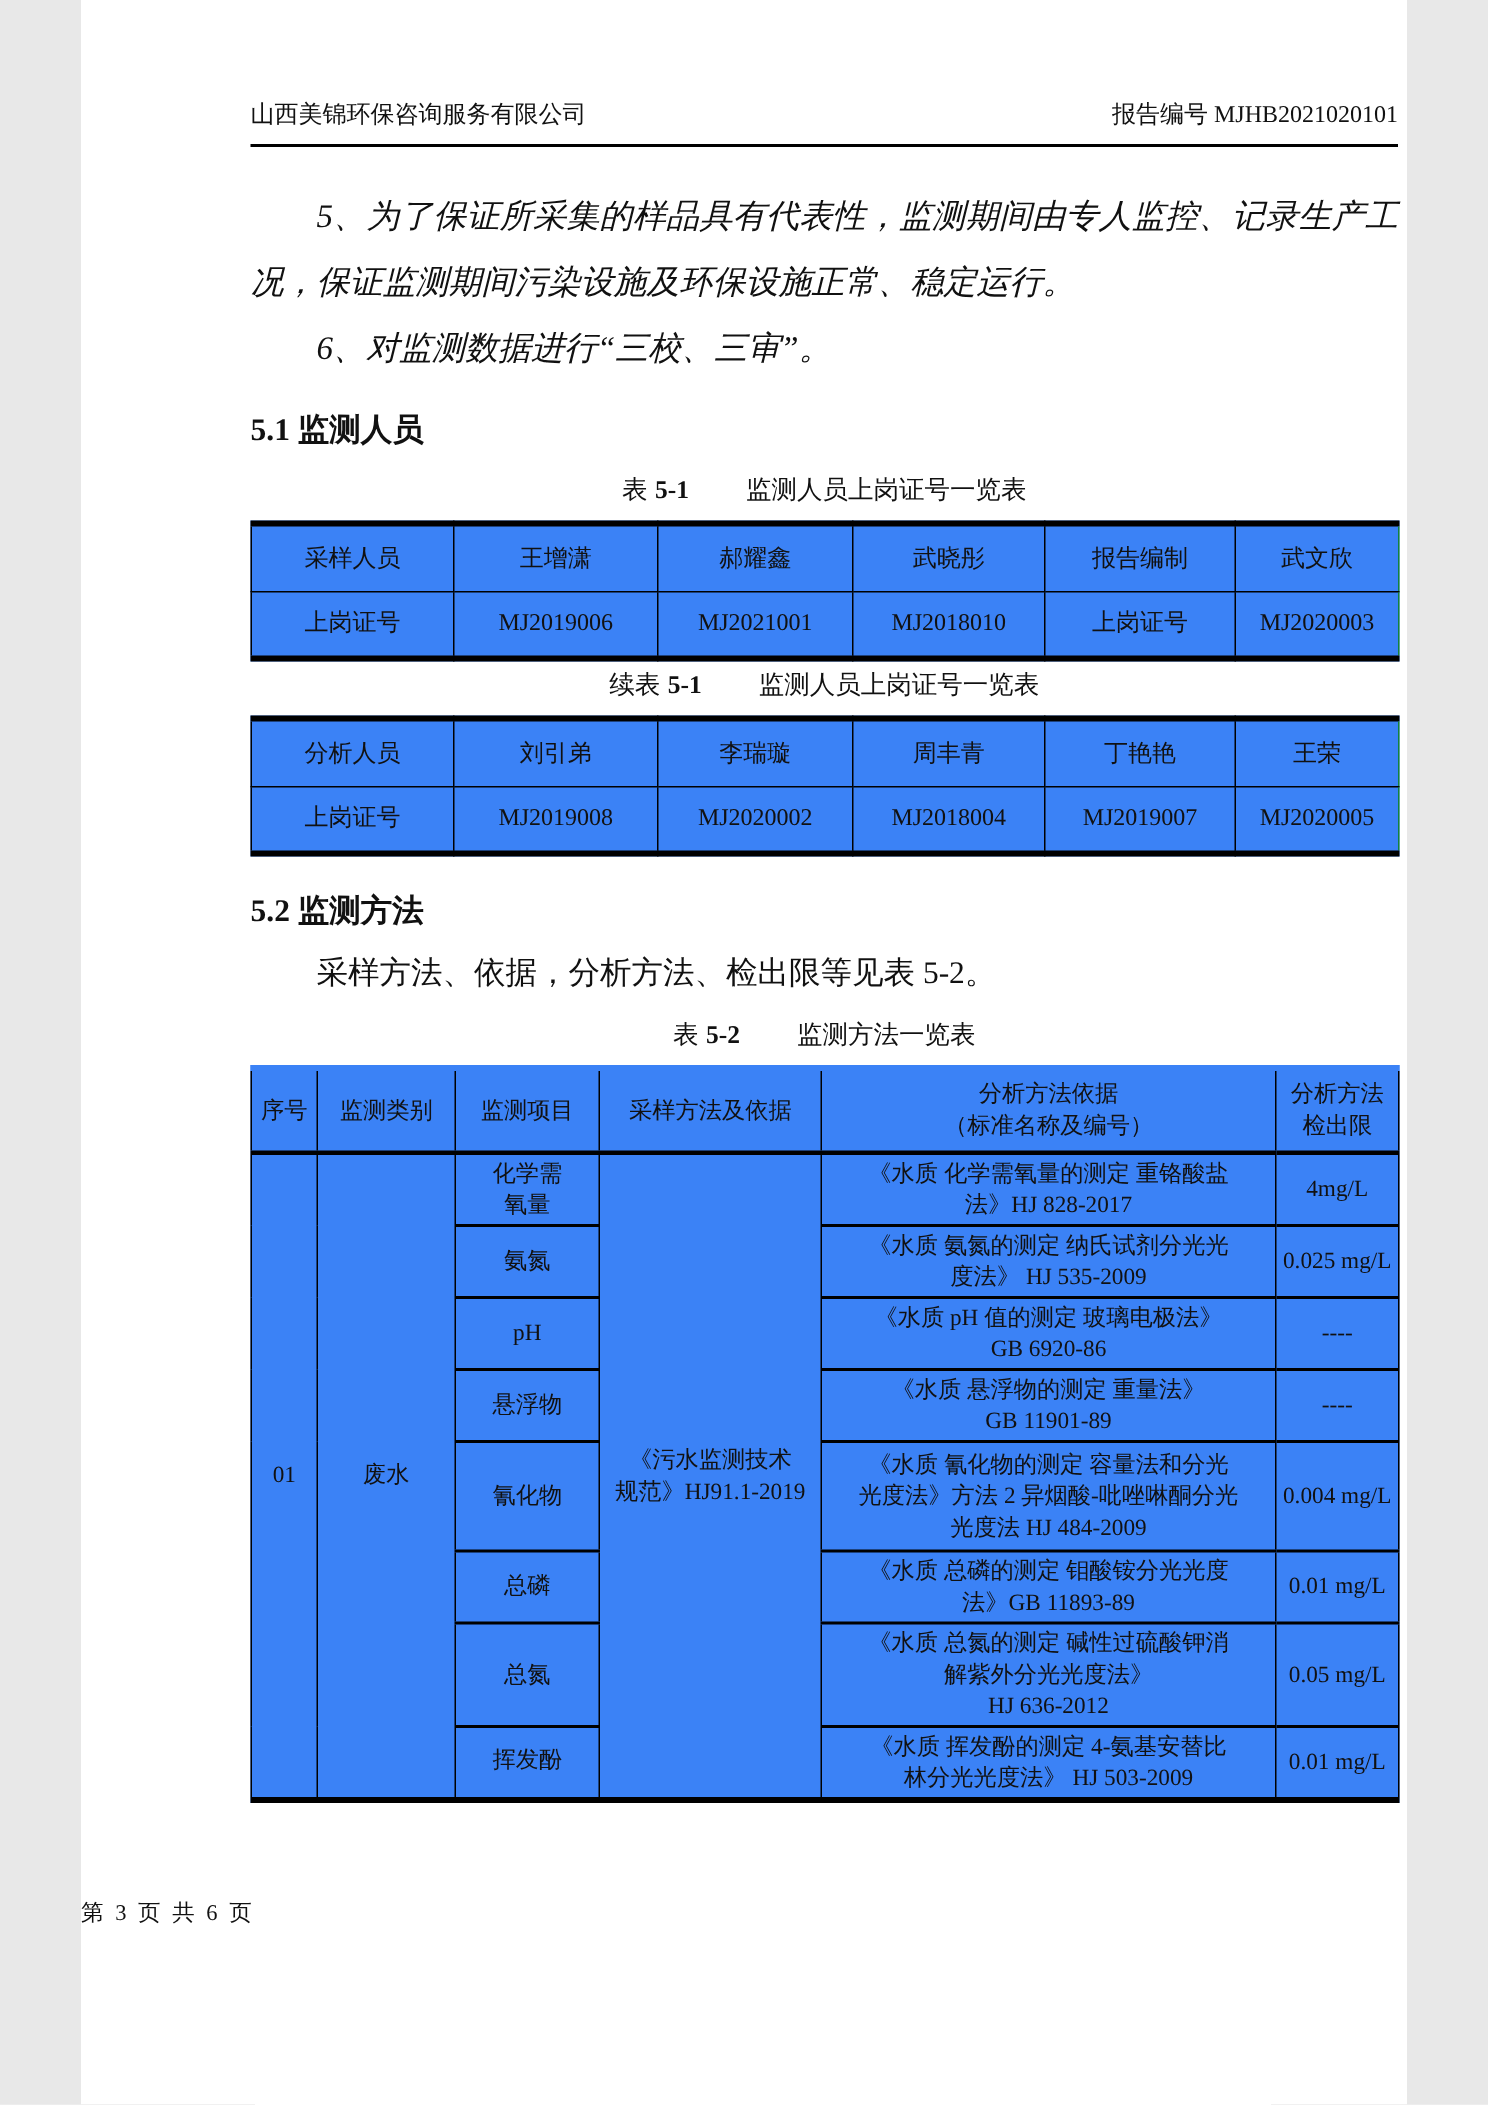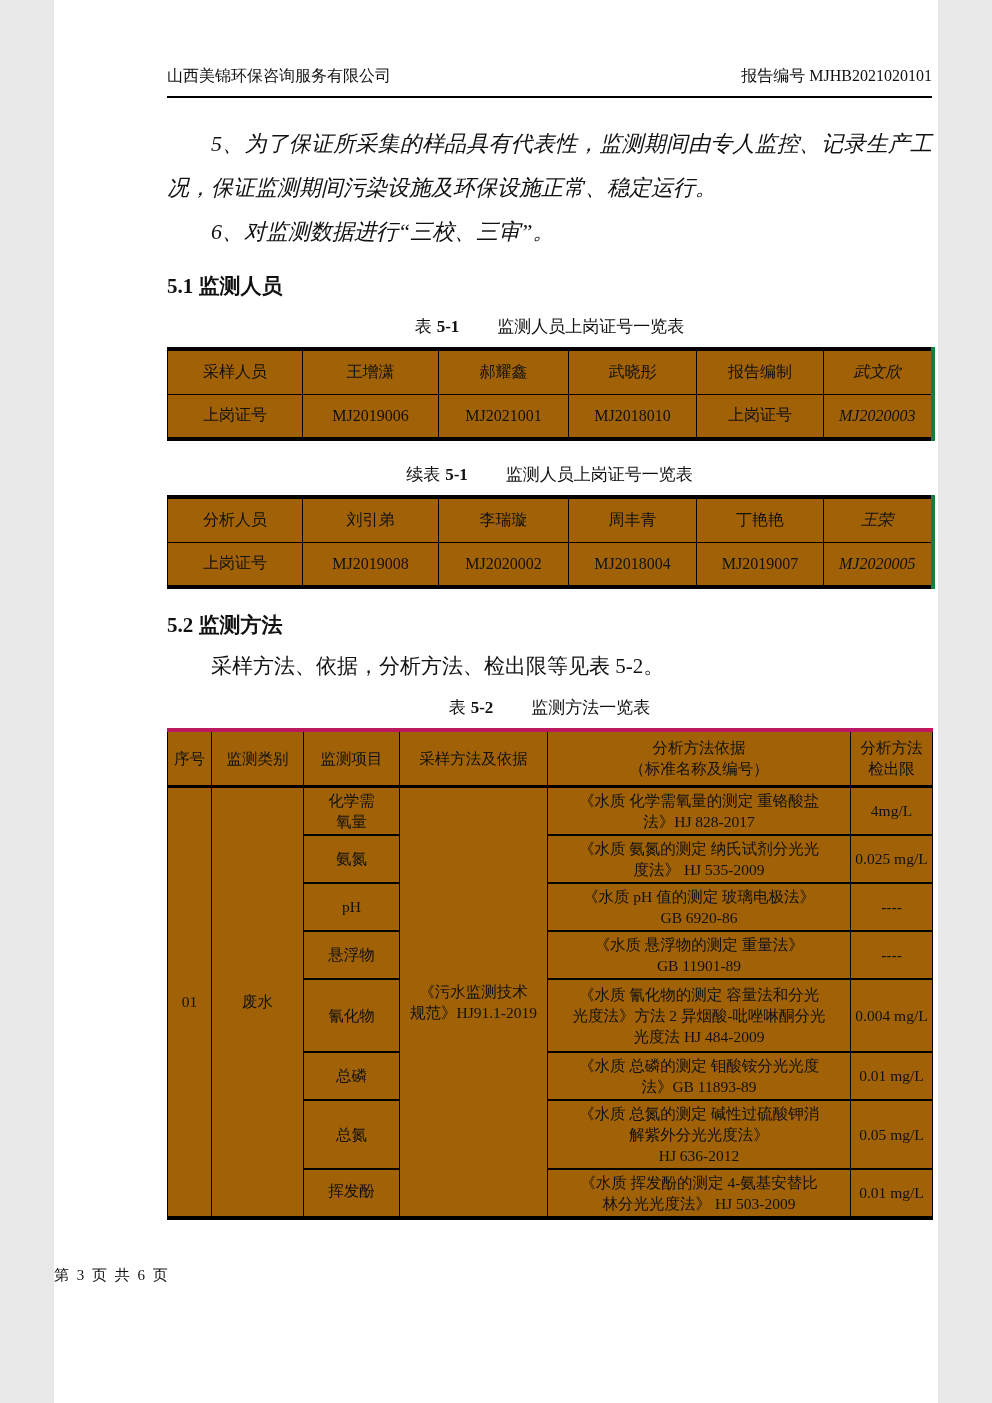--- a/index.html
+++ b/index.html
@@ -32,36 +32,36 @@
   .bodytext p { text-indent: 44px; }
 
   .section-heading { margin-top: 12px; font-size: 21px; font-weight: bold; line-height: 40px; }
   .intro-line { font-size: 21px; line-height: 42px; text-indent: 44px; }
 
   .table-caption { text-align: center; font-size: 17px; line-height: 24px; margin: 9px 0 8px 0; }
   .table-caption .cap-no { font-weight: bold; margin-left: 5px; }
   .table-caption .cap-title { margin-left: 38px; }
 
   
-  table { border-collapse: collapse; table-layout: fixed; width: 765px; background: #a16207; }
+  table { border-collapse: collapse; table-layout: fixed; width: 765px; background: #3b82f6; }
   td { text-align: center; vertical-align: middle; overflow: hidden; }
 
   .t51 { border-top: 4px solid #000; border-bottom: 4px solid #000; }
   .t51 td {
     height: 45px;
     font-size: 16px;
     border: 1px solid #000;
   }
   .t51 tr:first-child td { border-top: none; }
   .t51 tr:last-child td { border-bottom: none; }
   .t51 td:first-child { border-left: 1px solid #000; }
-  .t51 td:last-child { border-right: 4px solid #15803d; font-style: italic; }
-
-  
-  .t52 { border-top: 4px solid #be185d; border-bottom: 4px solid #000; }
+  .t51 td:last-child { border-right: 1px solid #15803d; }
+
+  
+  .t52 { border-top: 4px solid #3b82f6; border-bottom: 4px solid #000; }
   .t52 td {
     font-size: 15.5px;
     line-height: 21px;
     border-left: 1px solid #000;
     border-right: 1px solid #000;
     border-top: 2px solid #000;
     border-bottom: 2px solid #000;
     padding: 2px 3px;
   }
   .t52 tr.thead td { height: 56px; border-top: none; border-bottom: 3px solid #000; }
@@ -130,21 +130,21 @@
         <td>上岗证号</td>
         <td>MJ2019006</td>
         <td>MJ2021001</td>
         <td>MJ2018010</td>
         <td>上岗证号</td>
         <td>MJ2020003</td>
       </tr>
     </tbody>
       </table>
 
-    <div class="table-caption" style="margin-top:22px">
+    <div class="table-caption" style="margin-top:4px">
       <span>续表</span><span class="cap-no">5-1</span><span class="cap-title">监测人员上岗证号一览表</span>
     </div>
 
     <table class="t51">
       <colgroup>
           <col style="width:135px">
           <col style="width:136px">
           <col style="width:130px">
           <col style="width:128px">
           <col style="width:127px">

